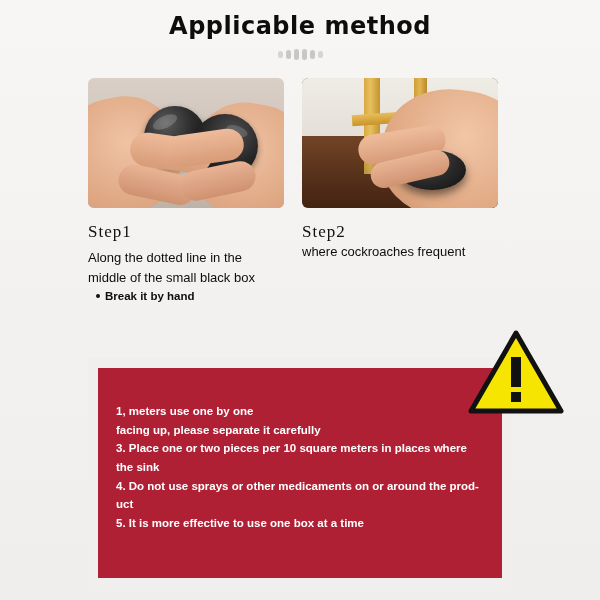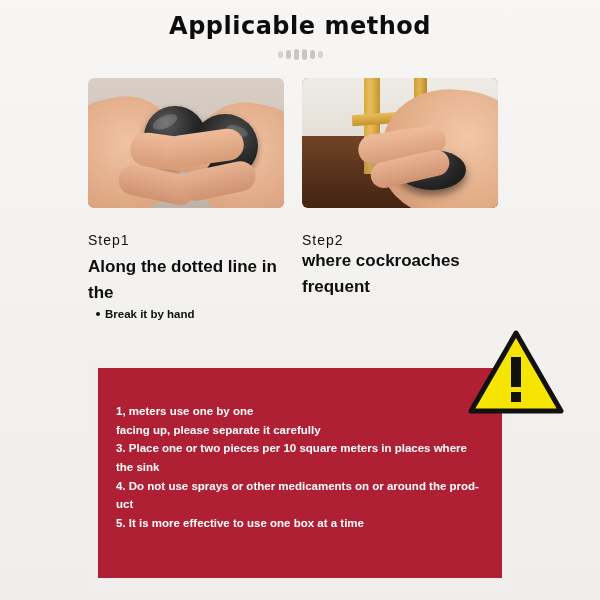--- a/index.html
+++ b/index.html
@@ -200,29 +200,29 @@
     box-shadow: 0 5px 9px rgba(0,0,0,0.5);
   }
   .blackbox-c:after {
     content: ""; position: absolute; left: 12px; top: 6px;
     width: 26px; height: 8px; border-radius: 50%;
     background: rgba(255,255,255,0.2);
     transform: rotate(-14deg);
   }
 
   .step-title {
-    font-family: Liberation Sans, sans-serif;
-    font-size: 14px;
+    font-family: Liberation Serif, serif;
+    font-size: 17px;
     color: #111;
-    margin-top: 24px;
+    margin-top: 14px;
     letter-spacing: 1px;
   }
   .step-desc {
-    font-size: 17px;
-    font-weight: bold;
+    font-size: 13px;
+    font-weight: normal;
     color: #0e0e0e;
     line-height: 1.5;
     margin-top: 6px;
   }
   .step-bullet {
     font-size: 11.5px;
     font-weight: bold;
     color: #0e0e0e;
     line-height: 1.5;
     margin-top: 1px;
@@ -295,20 +295,21 @@
         <div class="hand-r"></div>
         <div class="blackbox-a"></div>
         <div class="blackbox-b"></div>
         <div class="finger-l1"></div>
         <div class="finger-l2"></div>
         <div class="finger-r1"></div>
         <div class="finger-r2"></div>
       </div>
       <div class="step-title">Step1</div>
       <div class="step-desc">Along the dotted line in the</div>
+      <div class="step-desc" style="margin-top:0">middle of the small black box</div>
       <div class="step-bullet"><span class="bdot"></span><span>Break it by hand</span></div>
     </div>
 
     <div class="step">
       <div class="photo photo2">
         <div class="p2-wall"></div>
         <div class="p2-leg1"></div>
         <div class="p2-leg2"></div>
         <div class="p2-bar"></div>
         <div class="p2-shadow"></div>

